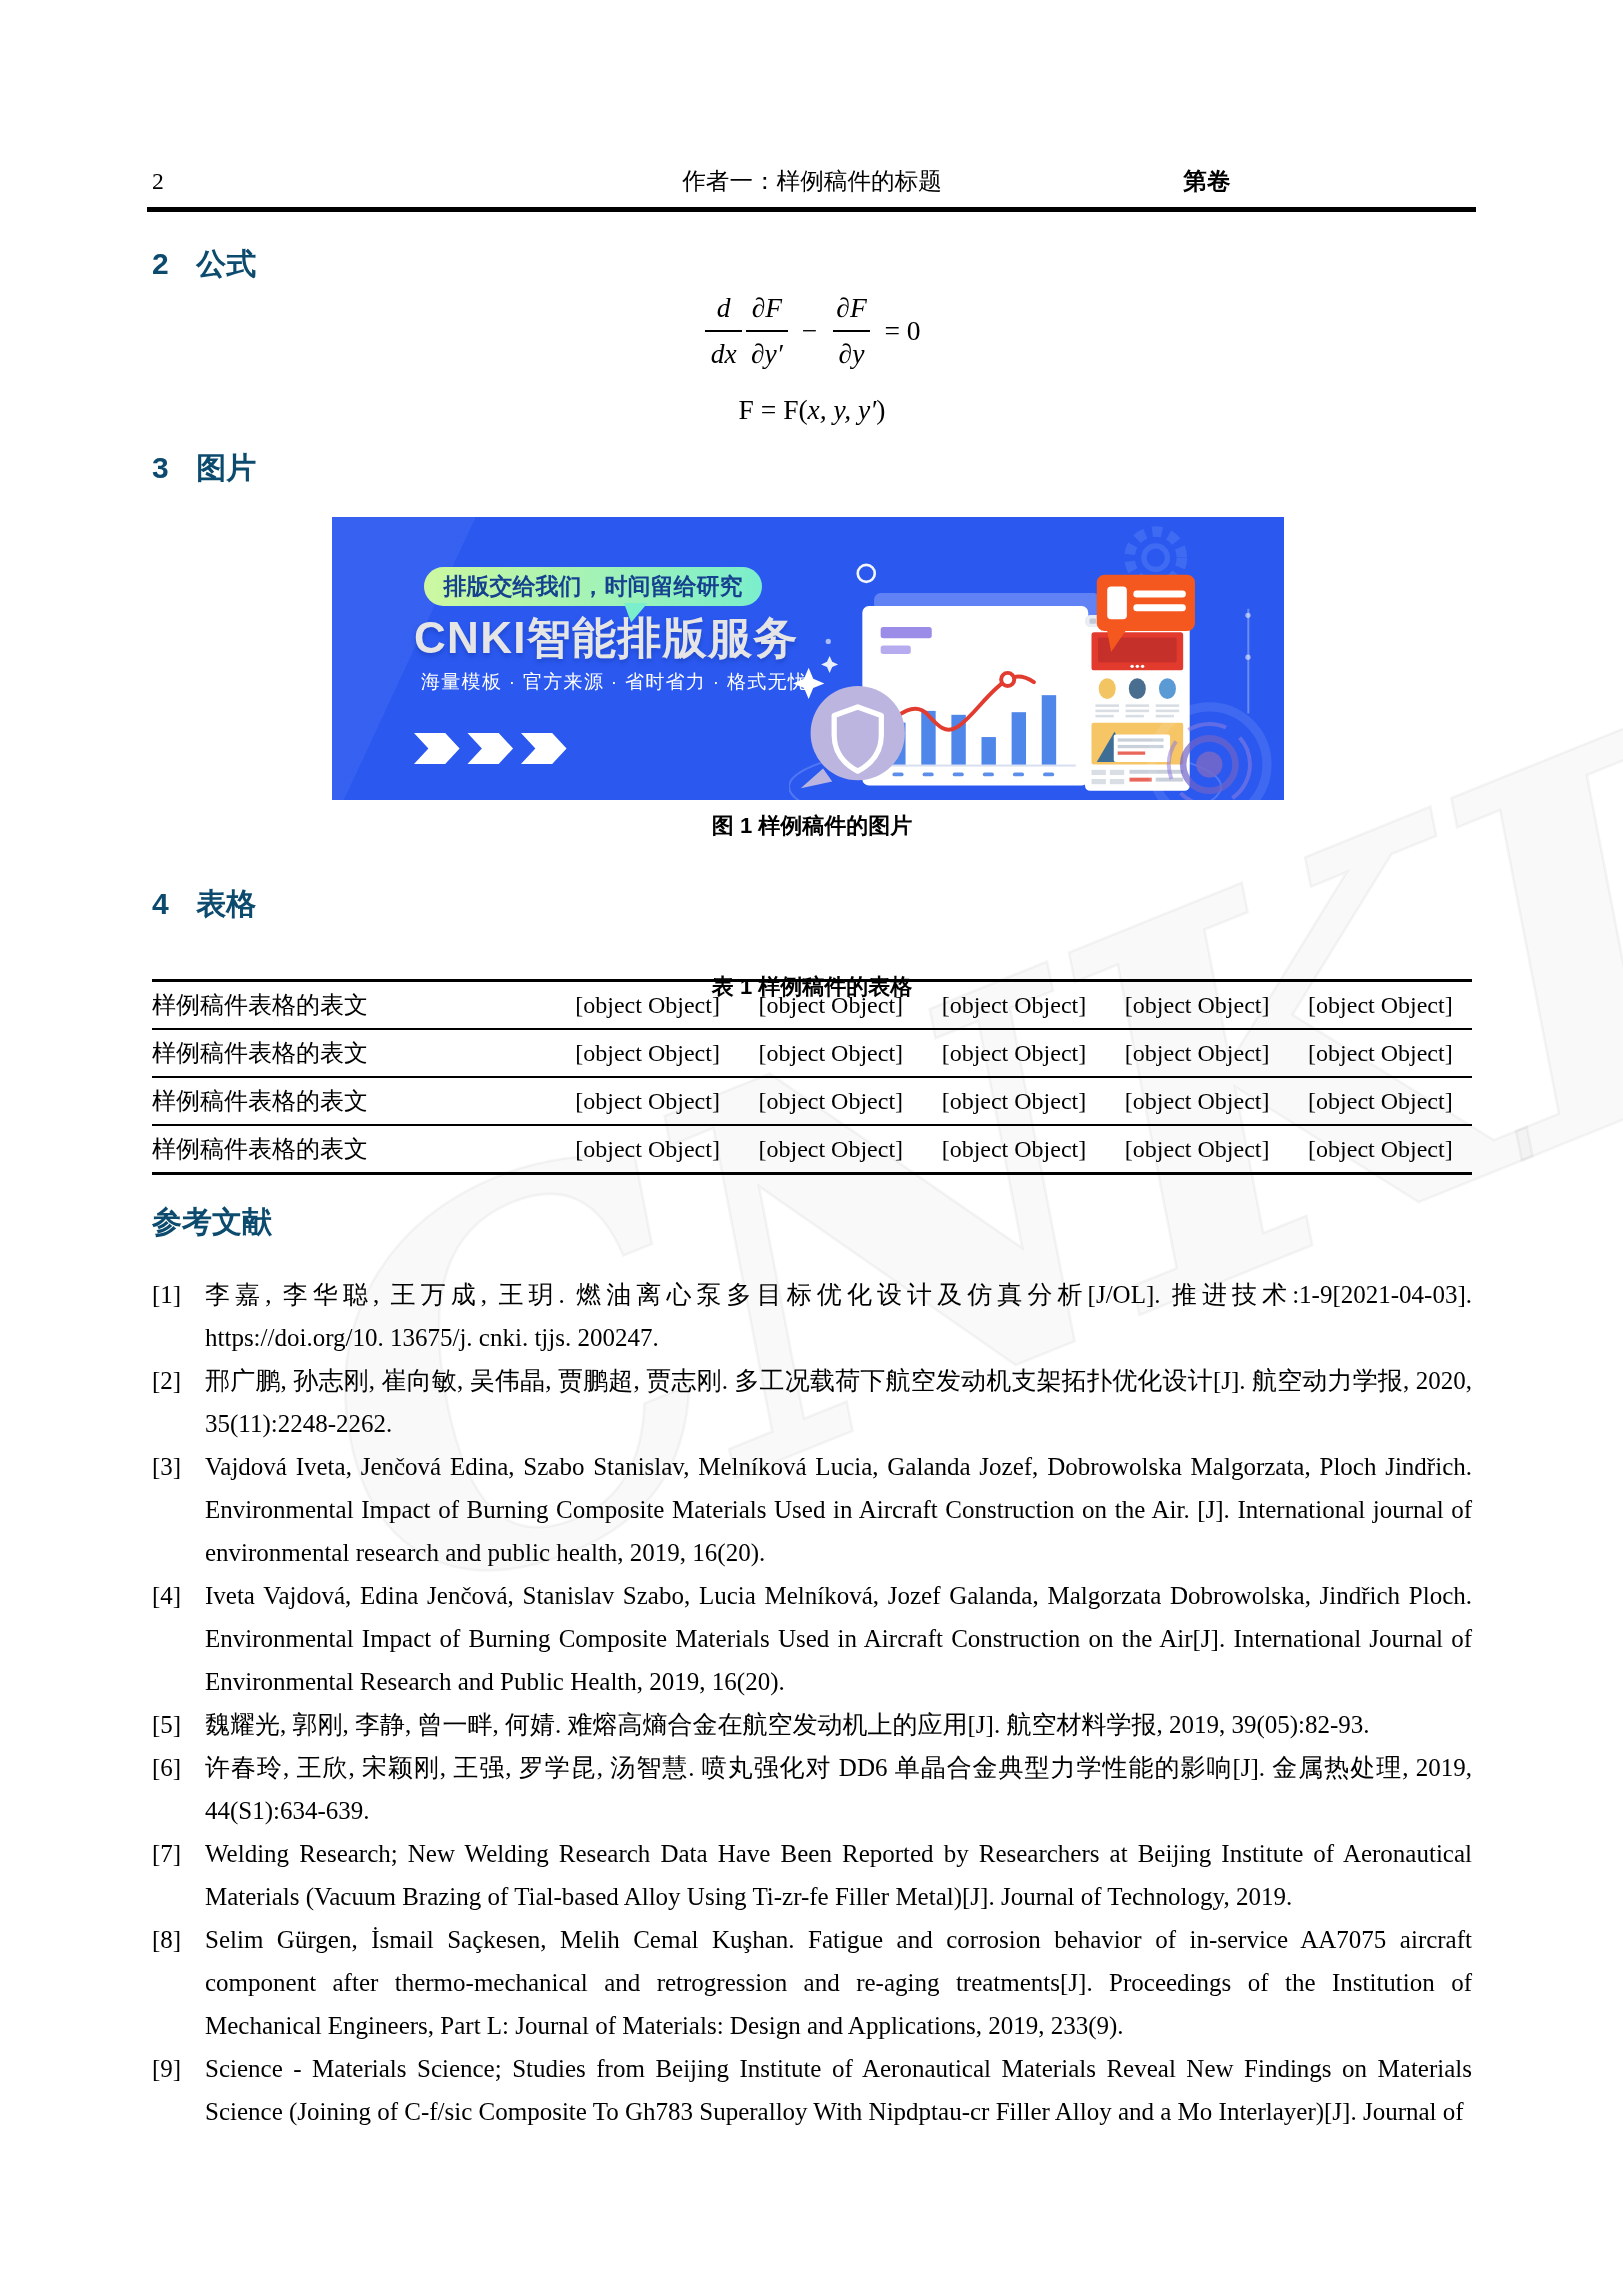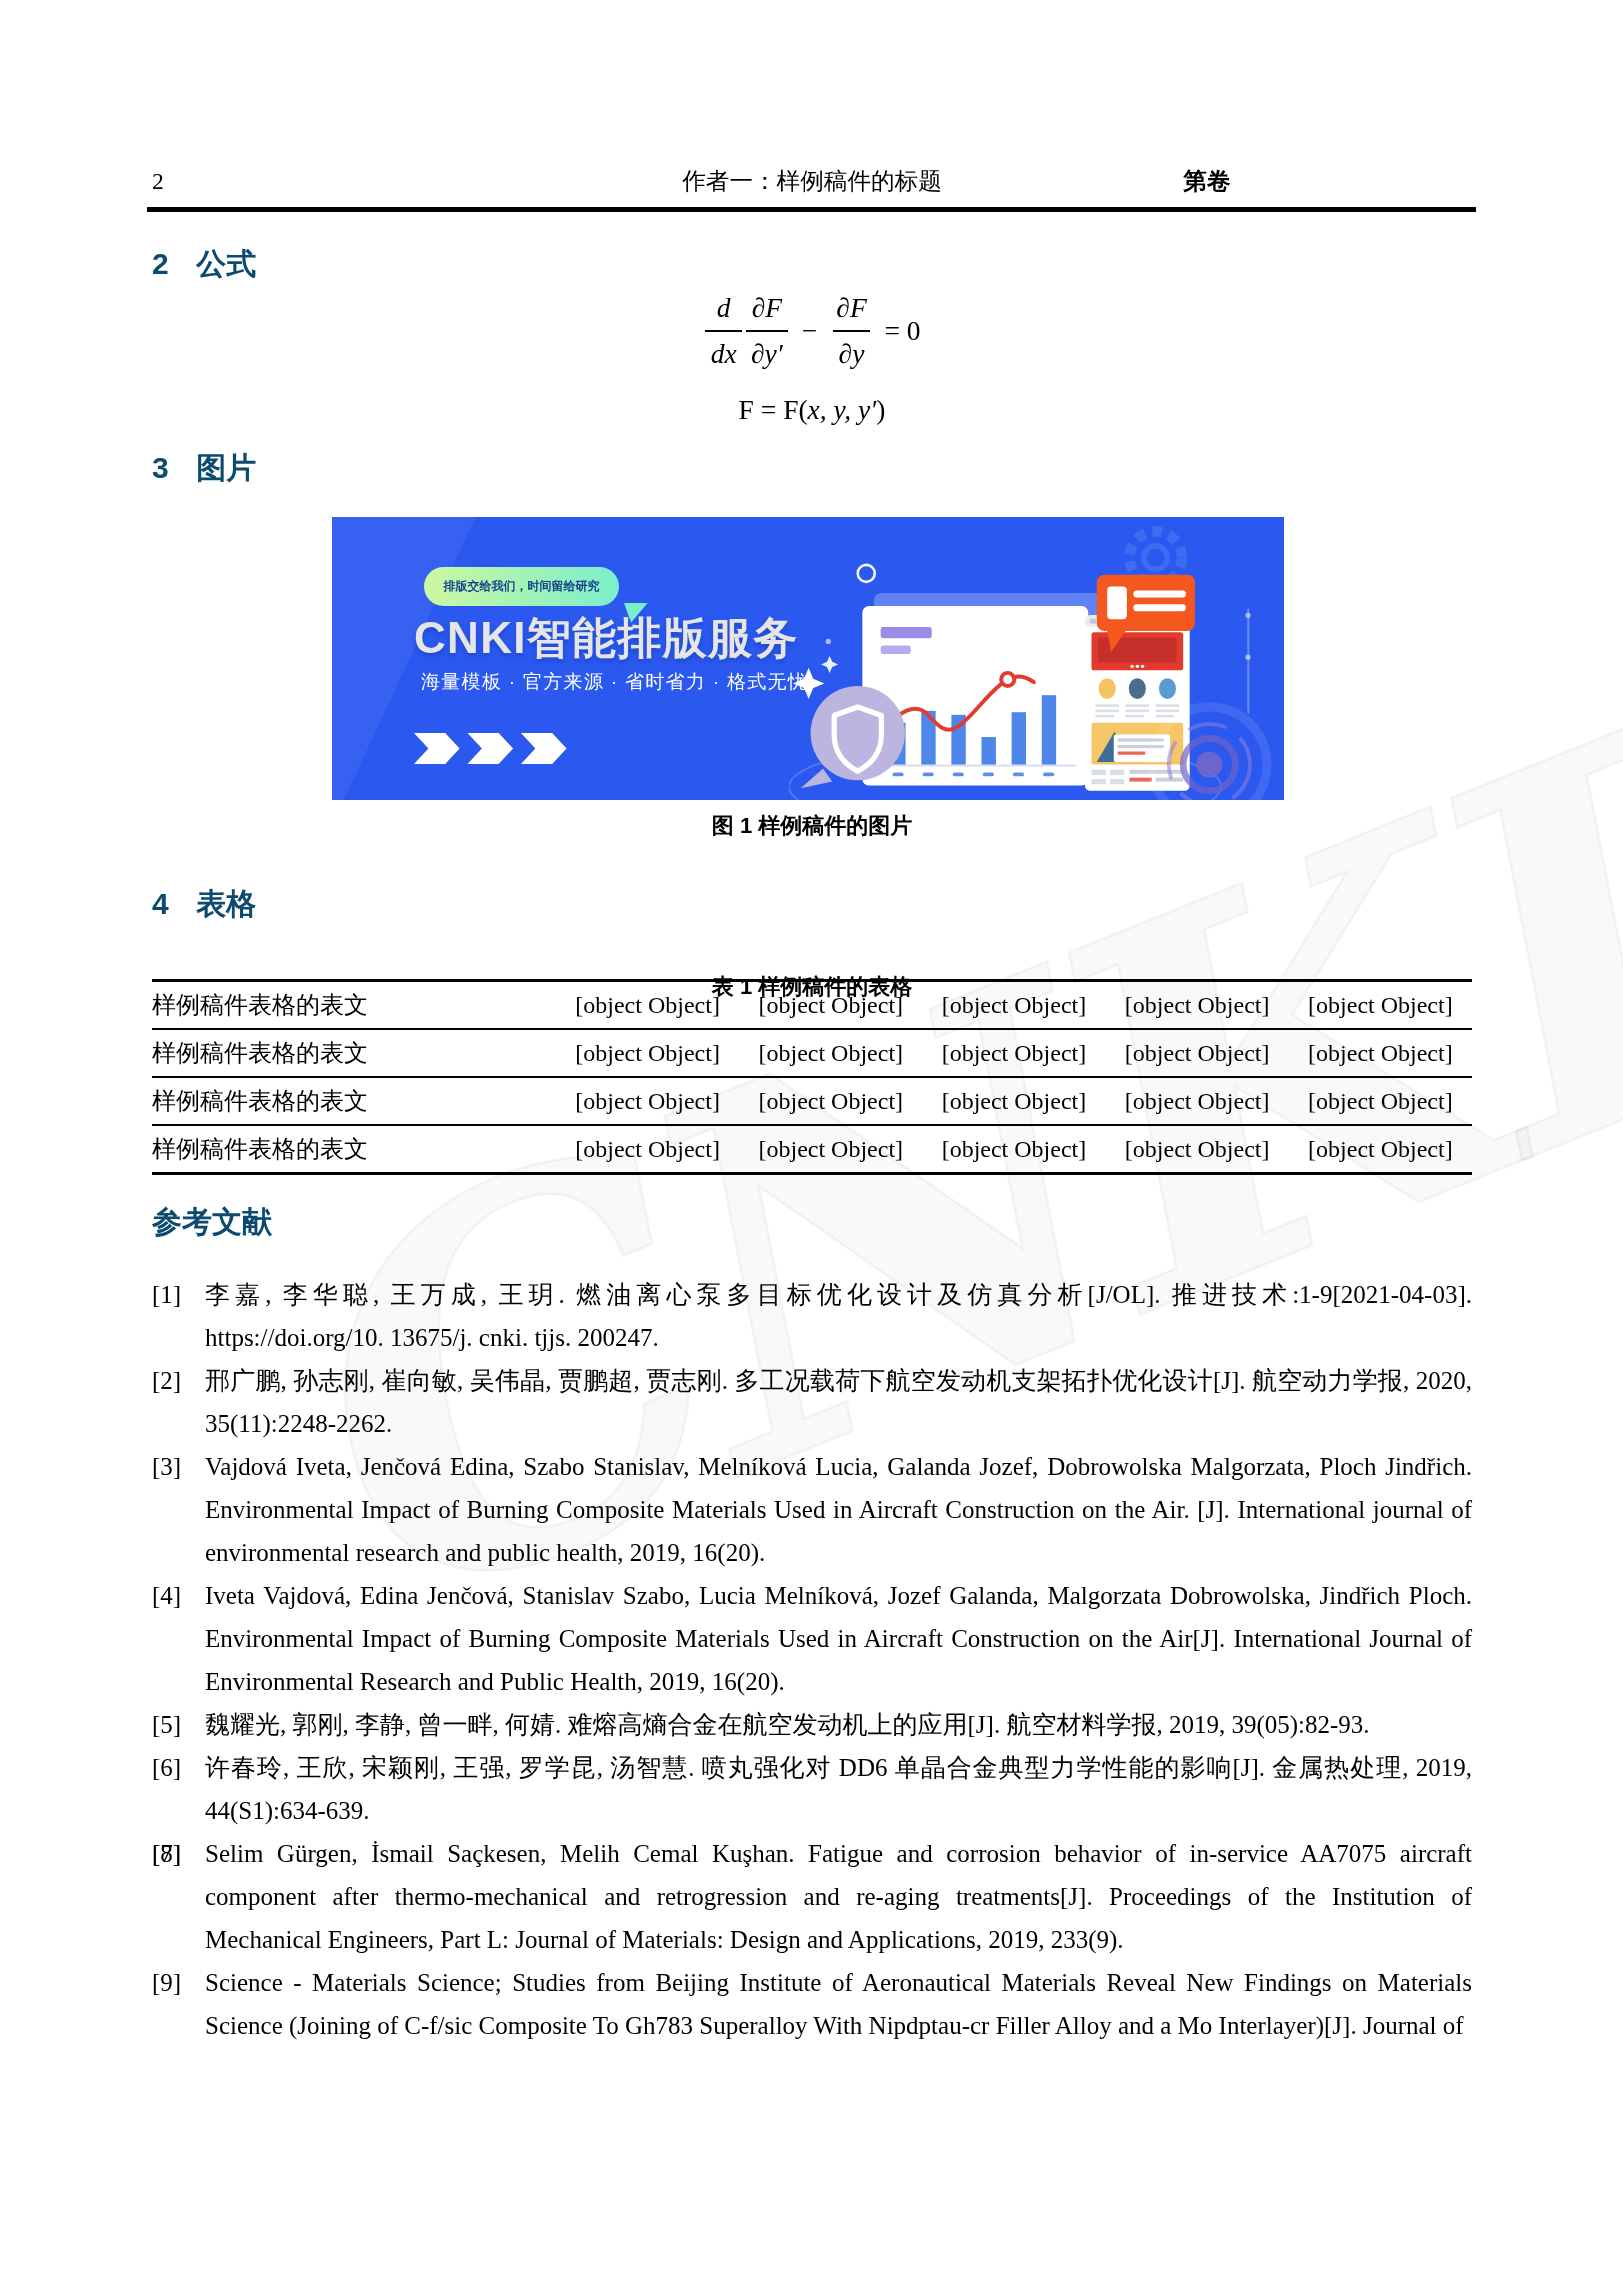--- a/index.html
+++ b/index.html
@@ -55,21 +55,21 @@
     content:"";position:absolute;left:-131px;top:-65px;width:589px;height:458px;
     background:linear-gradient(115deg,rgba(255,255,255,0.05) 0 38%,rgba(255,255,255,0) 38%);
     transform:rotate(0deg);
   }
   .bubble{
     position:absolute;left:92px;top:50px;height:39px;line-height:39px;
     padding:0 19.6px;border-radius:21px;
     background:linear-gradient(90deg,var(--bubble-green-1,#CDF8A0),var(--bubble-green-2,#7BEECC));
     color:var(--bubble-text,#15418F);
     font-family:"Liberation Sans","DejaVu Sans",sans-serif;
-    font-weight:bold;font-size:12px;white-space:nowrap;
+    font-weight:bold;font-size:23px;white-space:nowrap;
   }
   .bubble-tail{
     position:absolute;left:292px;top:86px;width:23.6px;height:19.6px;
     background:var(--bubble-green-2,#7BEECC);
     clip-path:polygon(0 0,100% 0,30% 100%);
   }
   .banner-title{
     position:absolute;left:82px;top:92px;
     font-family:"Liberation Sans","DejaVu Sans",sans-serif;
     font-weight:bold;font-size:44px;color:#e5e5e5;letter-spacing:1.3px;
@@ -388,20 +388,21 @@
       <span>魏耀光, 郭刚, 李静, 曾一畔, 何婧. 难熔高熵合金在航空发动机上的应用[J]. 航空材料学报, 2019, 39(05):82-93.</span>
     </li>
 
     <li>
       <span class="ref-id">[6]</span>
       <span>许春玲, 王欣, 宋颖刚, 王强, 罗学昆, 汤智慧. 喷丸强化对 DD6 单晶合金典型力学性能的影响[J]. 金属热处理, 2019, 44(S1):634-639.</span>
     </li>
 
     <li>
       <span class="ref-id">[7]</span>
+      <span>Welding Research; New Welding Research Data Have Been Reported by Researchers at Beijing Institute of Aeronautical Materials (Vacuum Brazing of Tial-based Alloy Using Ti-zr-fe Filler Metal)[J]. Journal of Technology, 2019.</span>
     </li>
 
     <li>
       <span class="ref-id">[8]</span>
       <span>Selim Gürgen, İsmail Saçkesen, Melih Cemal Kuşhan. Fatigue and corrosion behavior of in-service AA7075 aircraft component after thermo-mechanical and retrogression and re-aging treatments[J]. Proceedings of the Institution of Mechanical Engineers, Part L: Journal of Materials: Design and Applications, 2019, 233(9).</span>
     </li>
 
     <li>
       <span class="ref-id">[9]</span>
       <span>Science - Materials Science; Studies from Beijing Institute of Aeronautical Materials Reveal New Findings on Materials Science (Joining of C-f/sic Composite To Gh783 Superalloy With Nipdptau-cr Filler Alloy and a Mo Interlayer)[J]. Journal of</span>

